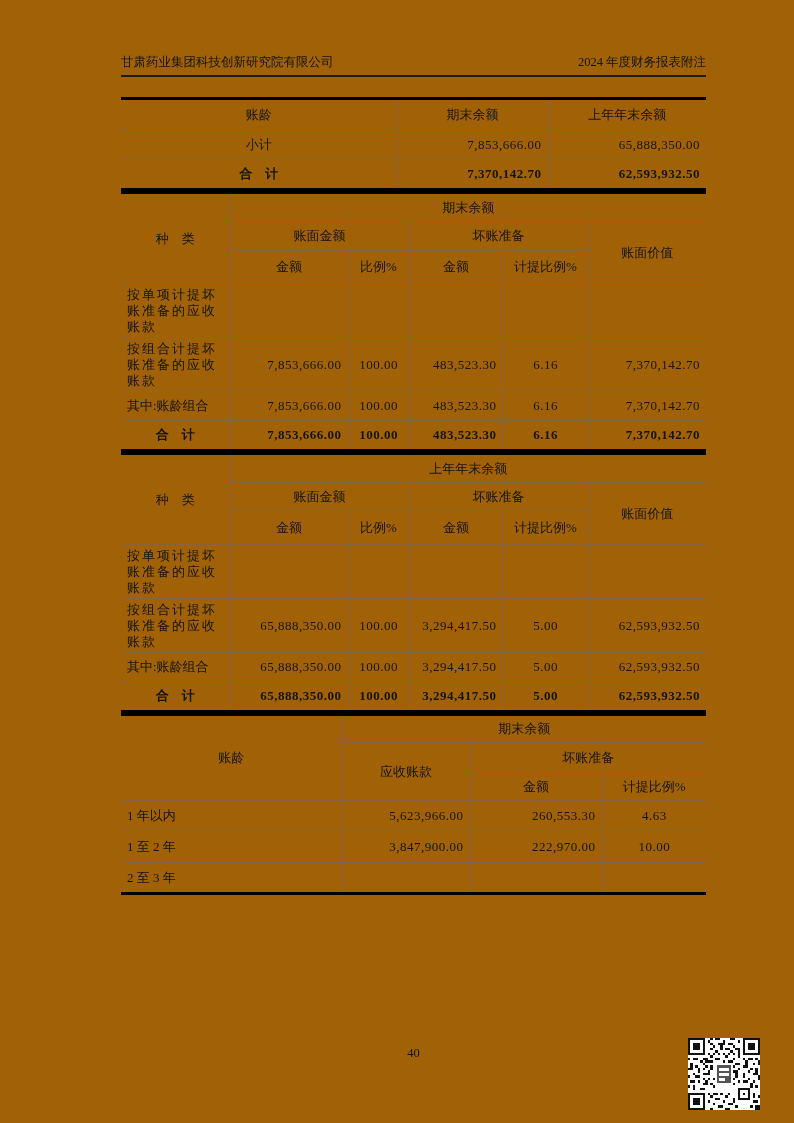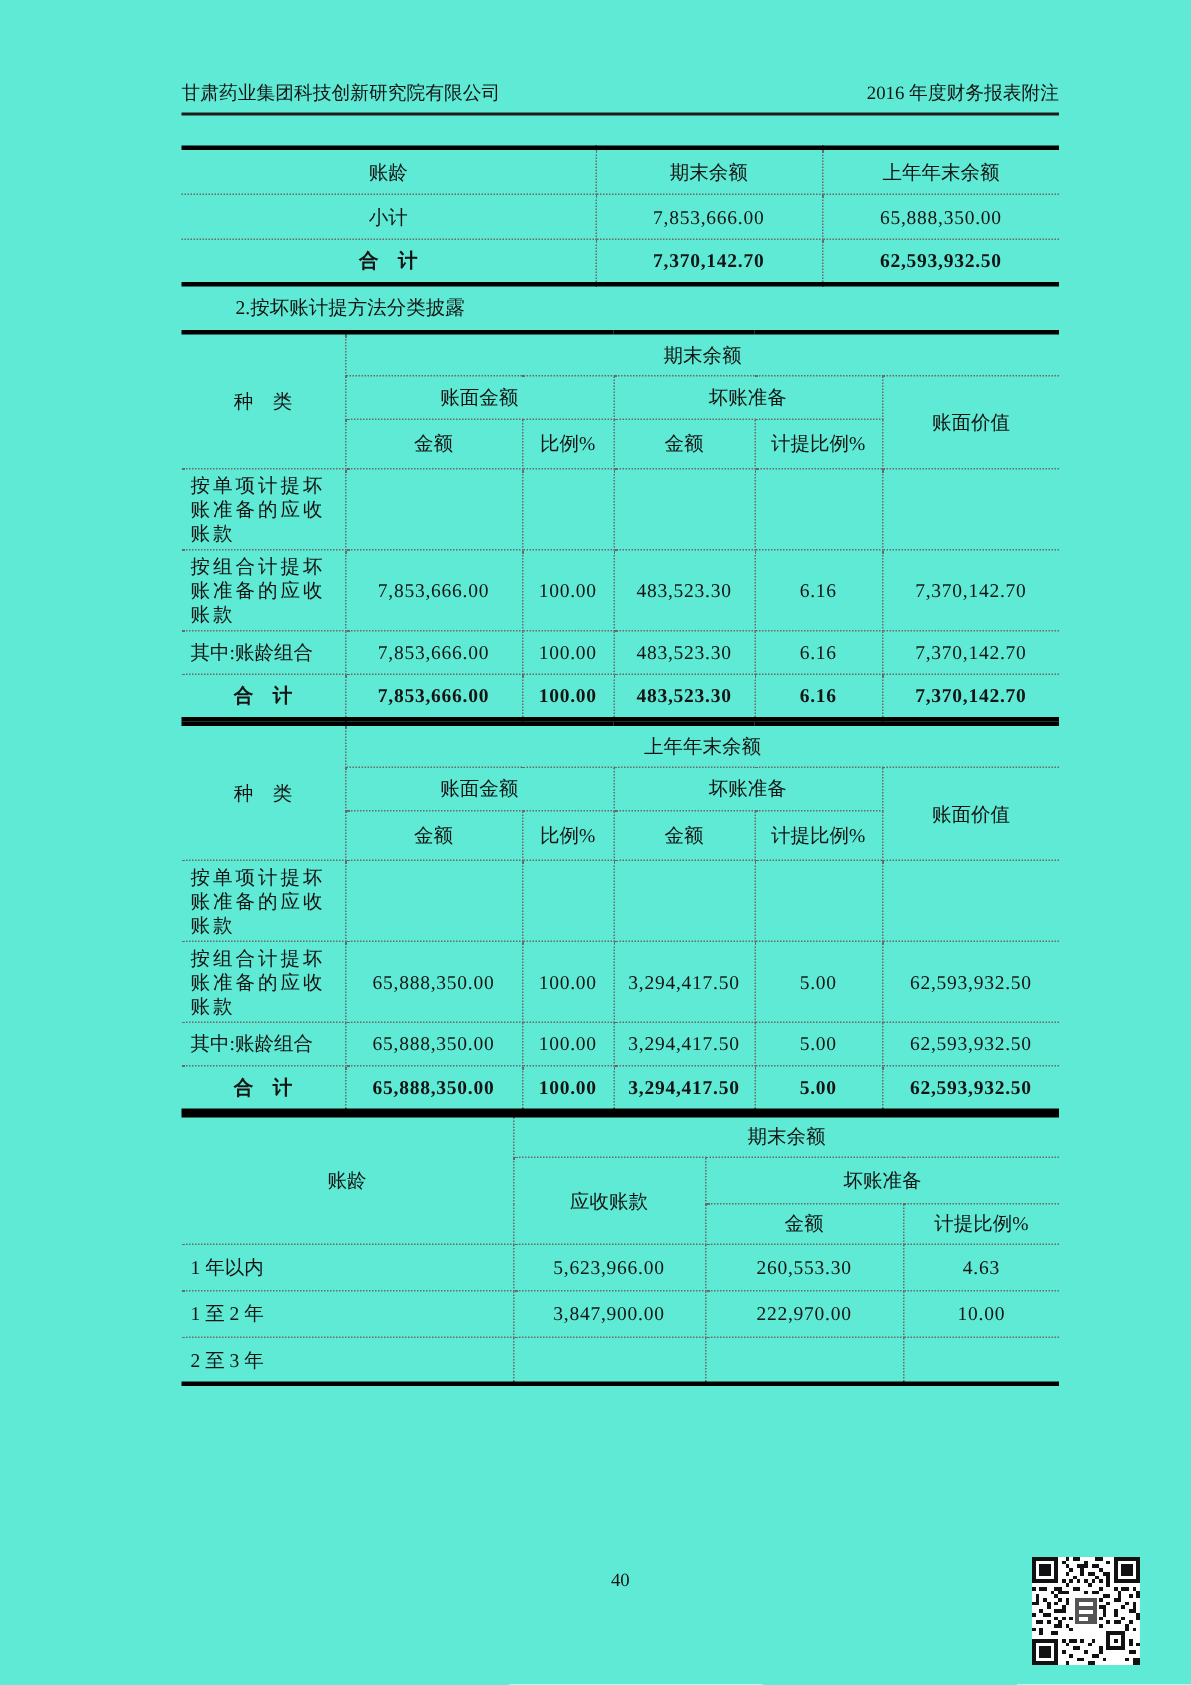--- a/index.html
+++ b/index.html
@@ -1,18 +1,18 @@
 <!DOCTYPE html>
 <html><head>
 <meta charset="utf-8">
 <style>
   * { margin:0; padding:0; box-sizing:border-box; }
   html,body { background:#ffffff; }
   .page {
-    position:relative; width:794px; height:1123px; background:#5eead4;
+    position:relative; width:794px; height:1123px; background:#a16207;
     font-family:"Liberation Serif","DejaVu Serif",serif; color:#141414;
     overflow:hidden; margin:0 auto;
   }
   .content { position:absolute; left:121px; top:0; width:585px; }
 
   .page-header {
     display:flex; justify-content:space-between; align-items:flex-end;
     padding:55px 0 5px 0; border-bottom:2px solid #1c1c1c;
     font-size:12.5px; line-height:15px;
   }
@@ -29,21 +29,21 @@
     line-height:16px; empty-cells:show;
   }
   .ftable td:first-child { border-left:none; }
   .ftable td:last-child  { border-right:none; }
   .ftable tr:first-child td { border-top:none; }
 
   .c { text-align:center; }
   .r { text-align:right; }
   .l { text-align:left; padding-left:5px; }
   .b { font-weight:bold; }
-  .num { letter-spacing:0.5px;text-align:center; }
+  .num { letter-spacing:0.5px; }
   .wrap { letter-spacing:2px; line-height:17px; padding:2px 4px 2px 5px; }
 
   tr.h27 > td { height:27px; }
   tr.h28 > td { height:28px; }
   tr.h29 > td { height:29px; }
   tr.h30 > td { height:30px; }
   tr.h31 > td { height:31px; }
   tr.h33 > td { height:33px; }
   tr.h54 > td { height:54px; }
 
@@ -62,21 +62,21 @@
   .qr svg { width:100%; height:100%; shape-rendering:crispEdges; }
 </style>
 </head>
 <body>
 
 <div class="page">
   <div class="content">
 
     <div class="page-header">
       <span>甘肃药业集团科技创新研究院有限公司</span>
-      <span>2016 年度财务报表附注</span>
+      <span>2024 年度财务报表附注</span>
     </div>
 
     <table class="ftable" style="margin-top:20px">
       <colgroup>
           <col class="w276">
           <col class="w151">
           <col class="w158">
         </colgroup>
       <tbody>
           <tr class="h31">
@@ -90,21 +90,20 @@
         <td class="r num">65,888,350.00</td>
       </tr>
       <tr class="h30 b">
         <td class="c">合　计</td>
         <td class="r num">7,370,142.70</td>
         <td class="r num">62,593,932.50</td>
       </tr>
     </tbody>
       </table>
 
-    <div class="note">2.按坏账计提方法分类披露</div>
 
     <table class="ftable">
       <colgroup>
           <col class="w109">
           <col class="w118">
           <col class="w61">
           <col class="w94">
           <col class="w85">
           <col class="w118">
         </colgroup>

